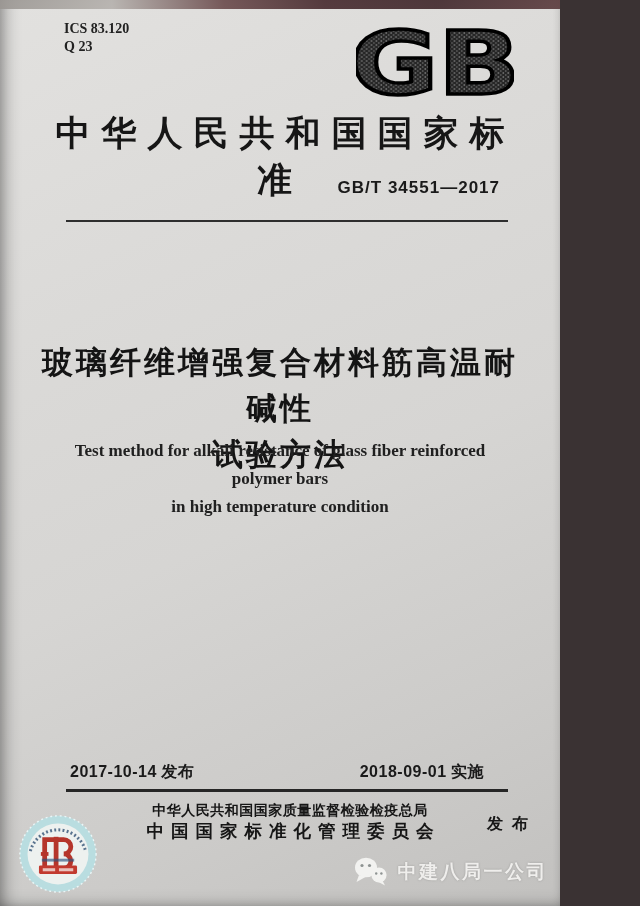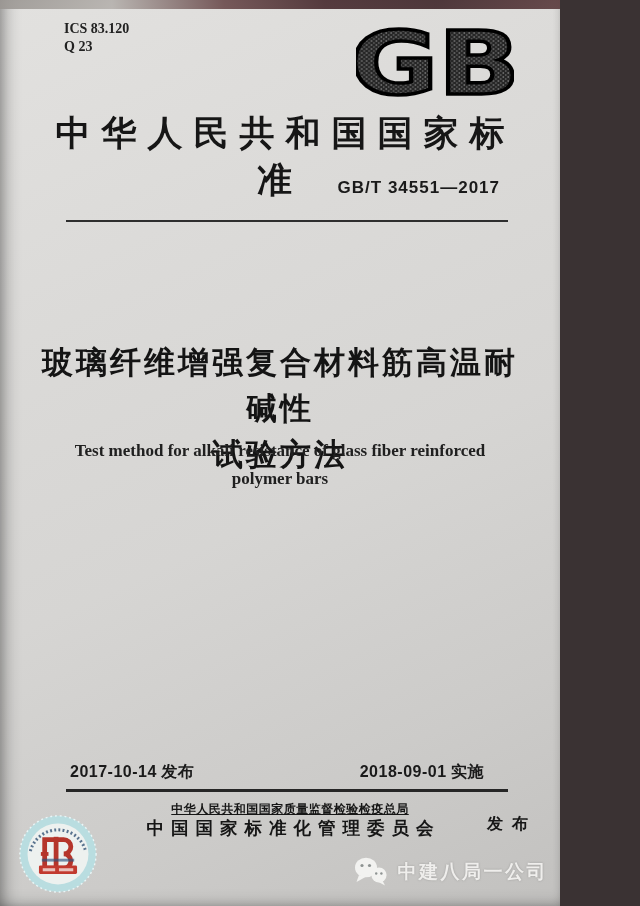--- a/index.html
+++ b/index.html
@@ -69,21 +69,21 @@
     position: absolute; left: 70px; right: 76px; top: 762px;
     display: flex; justify-content: space-between;
     font-weight: bold; font-size: 16px; color: #1a1a1a; gap: 8px;
   }
   .date-item span { letter-spacing: 0.5px; }
 
   .publishers {
     position: absolute; left: 95px; width: 390px; top: 801px;
     text-align: center; font-weight: bold; color: #161616;
   }
-  .publisher-line1 { font-size: 12px; letter-spacing: 0.5px; line-height: 1.35; text-decoration: underline; }
+  .publisher-line1 { font-size: 14px; letter-spacing: 0.5px; line-height: 1.35; }
   .publisher-line2 { font-size: 17.5px; letter-spacing: 7px; text-indent: 7px; line-height: 1.35; }
   .publish-label {
     position: absolute; left: 487px; top: 814px;
     font-weight: bold; font-size: 16px; letter-spacing: 9px;
     color: #161616;
   }
 
   .seal { position: absolute; left: 18px; top: 813px; }
 
   .watermark {
@@ -127,20 +127,21 @@
 
   <div class="rule rule-top"></div>
 
   <div class="title-cn">
     <div>玻璃纤维增强复合材料筋高温耐碱性</div>
     <div>试验方法</div>
   </div>
 
   <div class="title-en">
     <div>Test method for alkali resistance of glass fiber reinforced polymer bars</div>
+    <div>in high temperature condition</div>
   </div>
 
   <div class="dates-row">
     <div class="date-item">
       <span>2017-10-14</span>&nbsp;<span>发布</span>
     </div>
     <div class="date-item">
       <span>2018-09-01</span>&nbsp;<span>实施</span>
     </div>
   </div>

